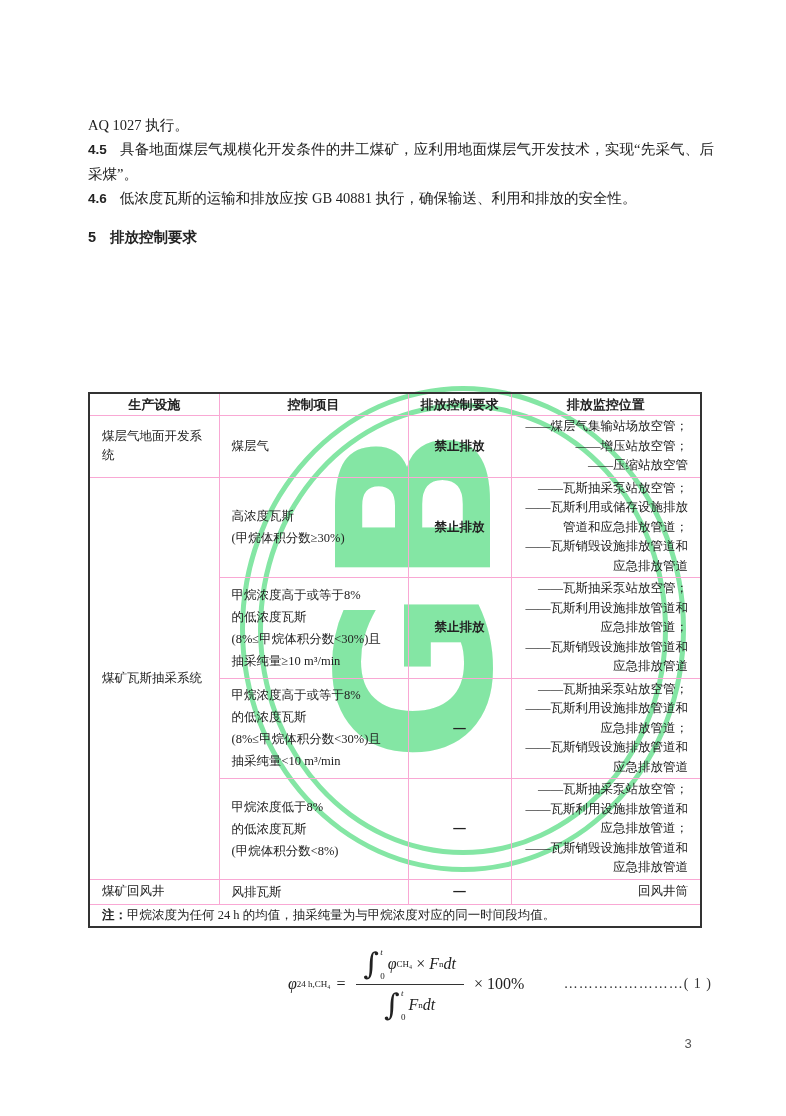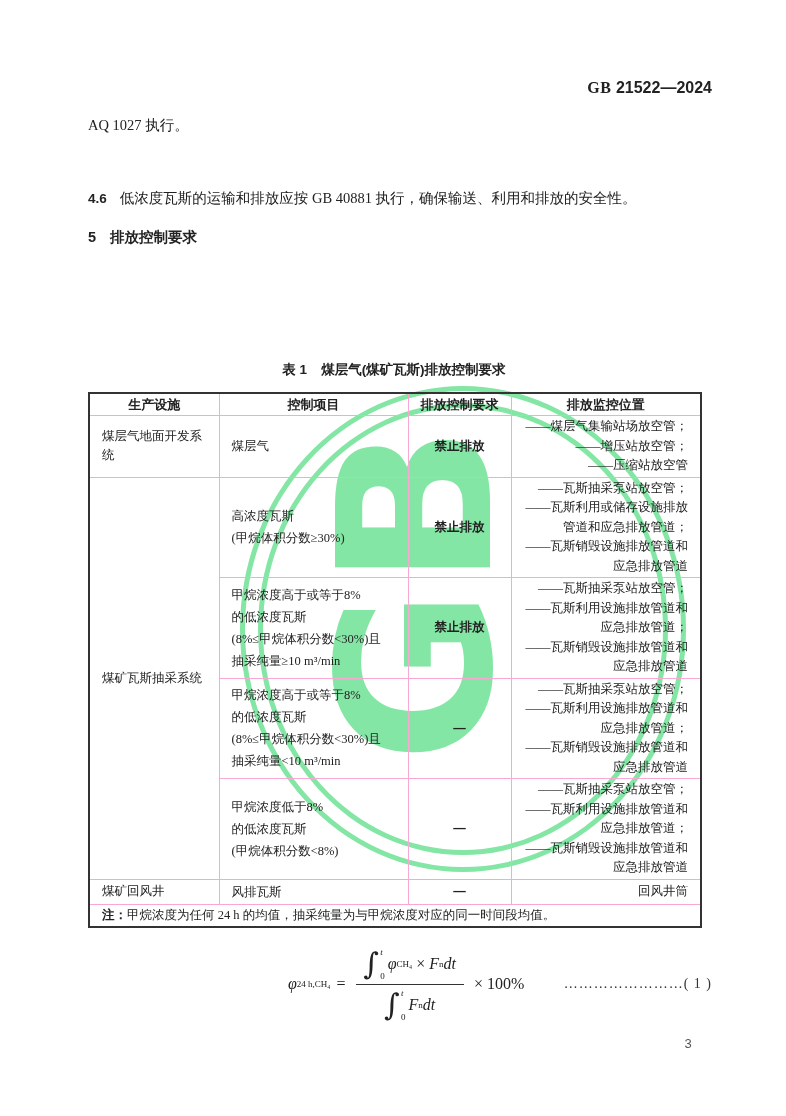--- a/index.html
+++ b/index.html
@@ -76,41 +76,37 @@
 <div class="page">
 
   <div class="watermark">
     <div class="wm-ellipse wm-outer"></div>
     <div class="wm-ellipse wm-inner"></div>
     <div class="wm-text">GB</div>
   </div>
 
   <div class="layer">
 
-    <div class="abs hdr">
-      <span class="std-prefix">GB</span>
-      <span class="std-number">21522—2024</span>
-    </div>
 
     <div class="abs bodyp" style="top:113px;">AQ 1027 执行。</div>
 
+    <div class="abs bodyp" style="top:137px;">
+      <b class="cnum">4.5</b><span>具备地面煤层气规模化开发条件的井工煤矿，应利用地面煤层气开发技术，实现“先采气、后采煤”。</span>
+    </div>
 
     <div class="abs bodyp" style="top:186px;">
       <b class="cnum">4.6</b><span>低浓度瓦斯的运输和排放应按 GB 40881 执行，确保输送、利用和排放的安全性。</span>
     </div>
 
     <div class="abs h2" style="top:228px;">
       <span class="hnum">5</span><span>排放控制要求</span>
     </div>
 
 
 
-    <div class="abs tbl-title" style="top:361px;">
-      <span class="tlabel">表 1</span><span>煤层气(煤矿瓦斯)排放控制要求</span>
-    </div>
 
     <table class="gbt">
       <colgroup>
           <col class="c1">
           <col class="c2">
           <col class="c3">
           <col class="c4">
         </colgroup>
       <thead>
         <tr>

